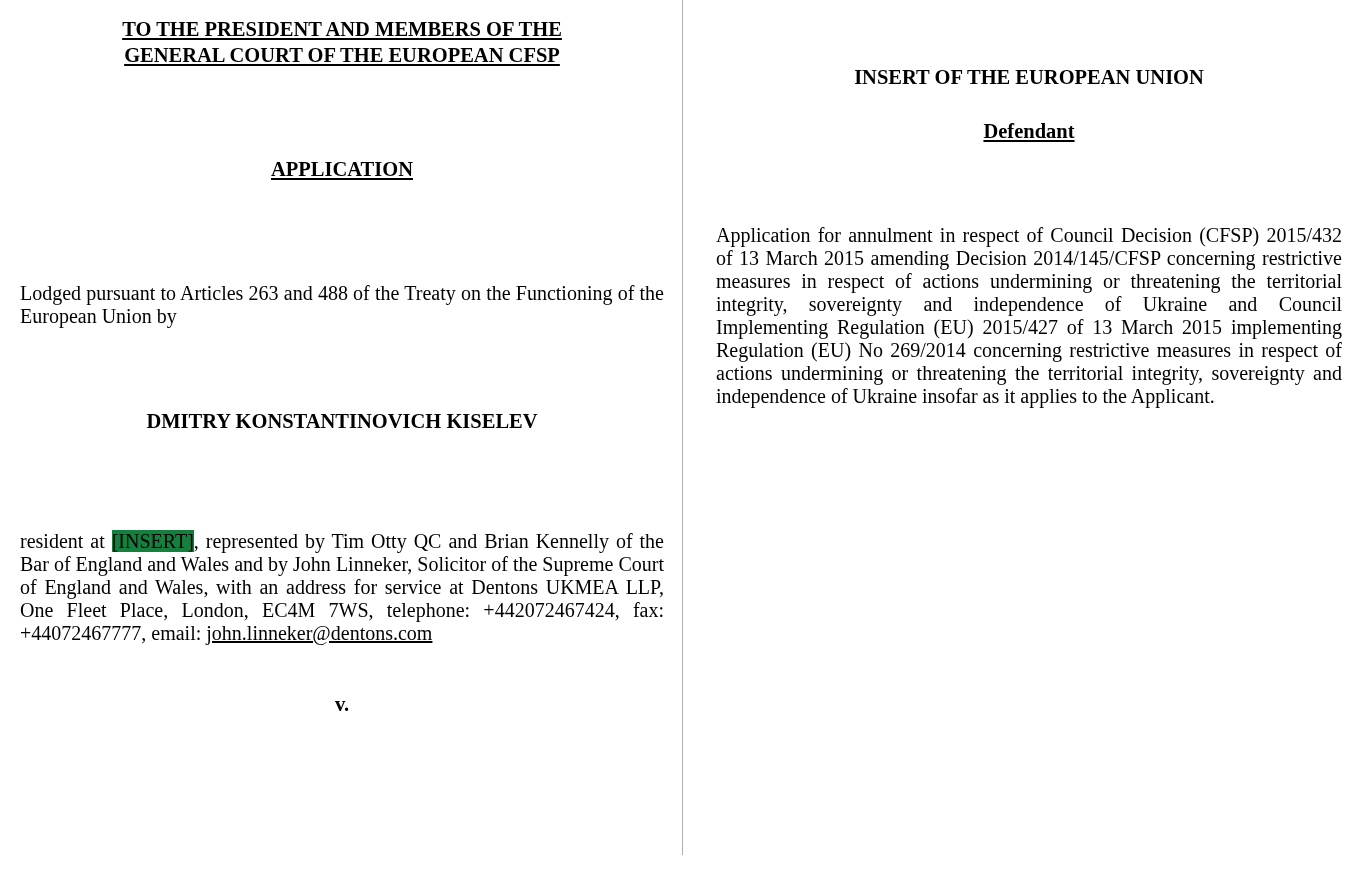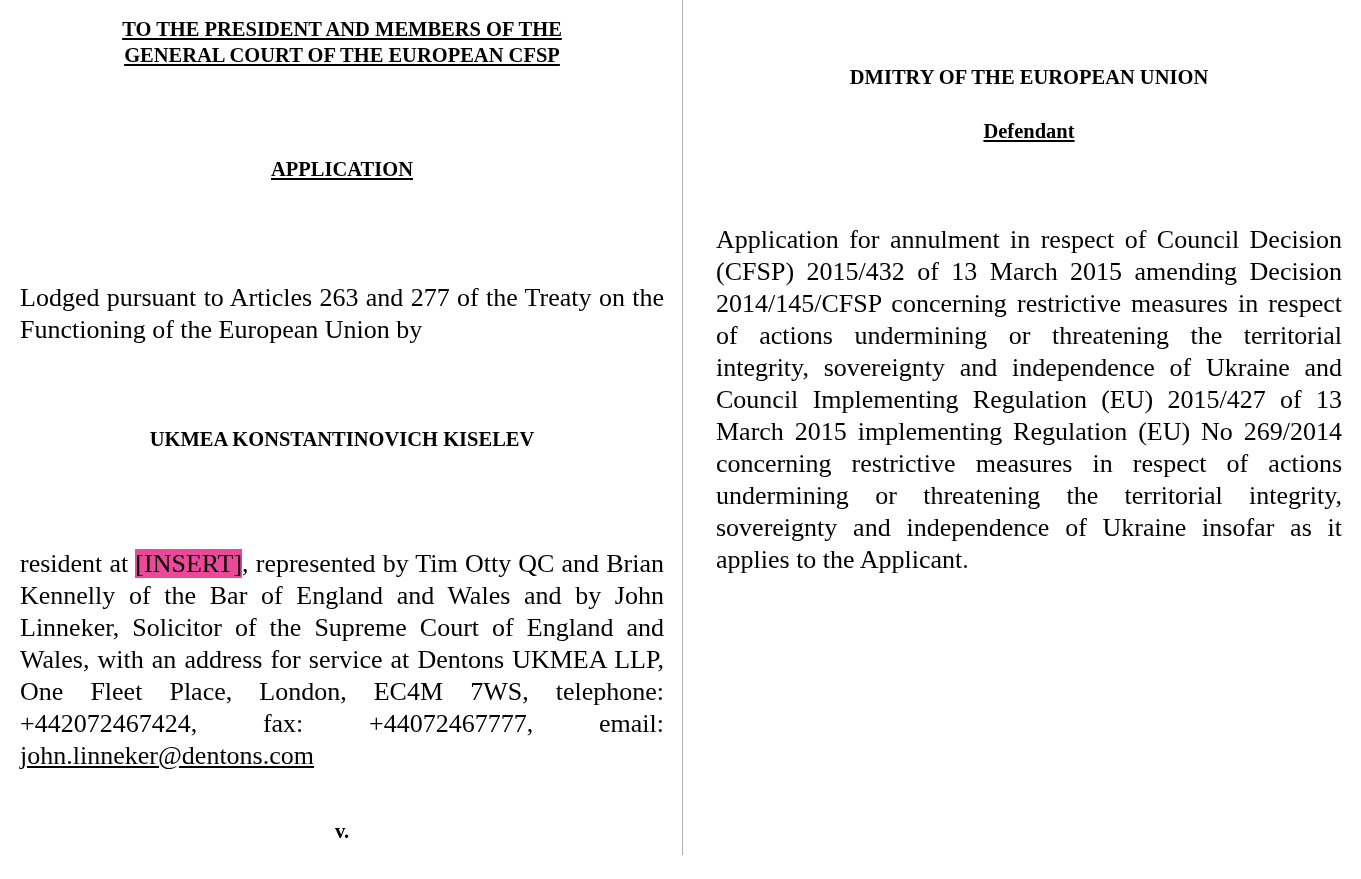--- a/index.html
+++ b/index.html
@@ -37,22 +37,22 @@
     left: 0px;
     width: 682px;
     padding: 0 18px 0 20px;
   }
   .col-right {
     left: 683px;
     width: 678px;
     padding: 0 19px 0 33px;
   }
   .para {
-    font-size: 26px;
-    line-height: 32px;
+    font-size: 20px;
+    line-height: 23px;
     text-align: justify;
     margin: 0;
   }
   .heading-block {
     font-weight: bold;
     text-align: center;
     font-size: 20.5px;
     line-height: 26px;
   }
   .heading-block span {
@@ -61,21 +61,21 @@
   .spacer-16 { height: 16px; }
   .spacer-24 { height: 24px; }
   .spacer-28 { height: 28px; }
   .spacer-48 { height: 48px; }
   .spacer-64 { height: 64px; }
   .spacer-72 { height: 72px; }
   .spacer-80 { height: 80px; }
   .spacer-88 { height: 88px; }
   .spacer-100 { height: 100px; }
   .highlight {
-    background: #ec4899;
+    background: #15803d;
   }
   .link-underline {
     text-decoration: underline;
     margin-top: 16px;
   }
   .applicant-line {
     font-weight: bold;
     text-decoration: underline;
     text-align: right;
     font-size: 20.5px;
@@ -117,26 +117,26 @@
     </div>
 
     <div class="spacer-88"></div>
 
     <div class="heading-block">
       <span>APPLICATION</span>
     </div>
 
     <div class="spacer-100"></div>
 
-    <p class="para">Lodged pursuant to Articles 263 and 277 of the Treaty on the Functioning of the European Union by</p>
+    <p class="para">Lodged pursuant to Articles 263 and 488 of the Treaty on the Functioning of the European Union by</p>
 
     <div class="spacer-80"></div>
 
     <div class="heading-block">
-      <span style="text-decoration:none;">UKMEA KONSTANTINOVICH KISELEV</span>
+      <span style="text-decoration:none;">DMITRY KONSTANTINOVICH KISELEV</span>
     </div>
 
     <div class="spacer-24"></div>
 
 
     <div class="spacer-72"></div>
 
     <p class="para"><span>resident at </span><span class="highlight">[INSERT]</span><span>, represented by Tim Otty QC and Brian Kennelly of the Bar of England and Wales and by John Linneker, Solicitor of the Supreme Court of England and Wales, with an address for service at Dentons UKMEA LLP, One Fleet Place, London, EC4M 7WS, telephone: +442072467424, fax: +44072467777, email: </span><span class="link-underline">john.linneker@dentons.com</span></p>
 
     <div class="spacer-48"></div>
@@ -145,21 +145,21 @@
       <span>v.</span>
     </div>
 
   </div>
 
   <div class="col col-right">
 
     <div class="spacer-64"></div>
 
     <div class="heading-block">
-      <span style="text-decoration:none;">DMITRY OF THE EUROPEAN UNION</span>
+      <span style="text-decoration:none;">INSERT OF THE EUROPEAN UNION</span>
     </div>
 
     <div class="spacer-28"></div>
 
     <div class="defendant-line">
       <span>Defendant</span>
     </div>
 
     <div class="spacer-80"></div>
 

